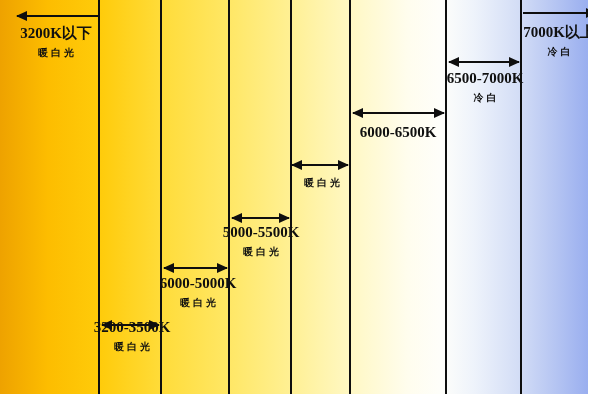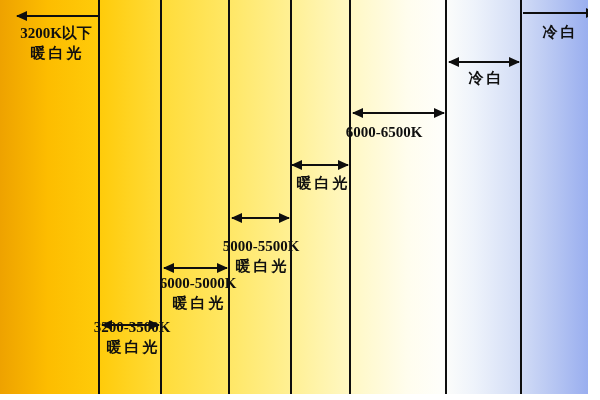--- a/index.html
+++ b/index.html
@@ -81,44 +81,44 @@
     text-align: center;
     color: #101010;
     font-weight: bold;
   }
   .label .range {
     font-size: 15px;
     line-height: 20px;
     white-space: nowrap;
   }
   .label .type {
-    font-size: 15px;
+    font-size: 10px;
     line-height: 20px;
     letter-spacing: 3px;
     text-indent: 3px;
     white-space: nowrap;
   }
 
   
   .a1 { left: 17px;  top: 15px;  width: 81px; }
   .a2 { left: 102px; top: 324px; width: 57px; }
   .a3 { left: 164px; top: 267px; width: 63px; }
   .a4 { left: 232px; top: 217px; width: 57px; }
   .a5 { left: 292px; top: 164px; width: 56px; }
   .a6 { left: 353px; top: 112px; width: 91px; }
   .a7 { left: 449px; top: 61px;  width: 70px; }
   .a8 { left: 523px; top: 12px;  width: 73px; }
 
   
   .l1 { left: 4px;   top: 23px;  width: 104px; }
   .l2 { left: 90px;  top: 317px; width: 84px; }
   .l3 { left: 156px; top: 273px; width: 84px; }
-  .l4 { left: 219px; top: 222px; width: 84px; margin-top: 14px; }
+  .l4 { left: 219px; top: 222px; width: 84px; }
   .l5 { left: 280px; top: 173px; width: 84px; }
-  .l6 { left: 340px; top: 122px; width: 88px; }
+  .l6 { left: 354px; top: 122px; width: 88px; }
   .l7 { left: 443px; top: 68px;  width: 84px; }
   .l8 { left: 517px; top: 22px;  width: 84px; }
 </style>
 </head>
 <body>
 
 <div class="canvas">
   <div class="gradient"></div>
 
   <div class="vline v1"></div>
@@ -158,20 +158,22 @@
     <div class="type">暖白光</div>
   </div>
 
   <div class="arrow a6 head-l head-r"></div>
   <div class="label l6">
     <div class="range">6000-6500K</div>
   </div>
 
   <div class="arrow a7 head-l head-r"></div>
   <div class="label l7">
+    <div class="range">6500-7000K</div>
     <div class="type">冷白</div>
   </div>
 
   <div class="arrow a8 head-r"></div>
   <div class="label l8">
+    <div class="range">7000K以上</div>
     <div class="type">冷白</div>
   </div>
 </div>
 
 </body></html>

